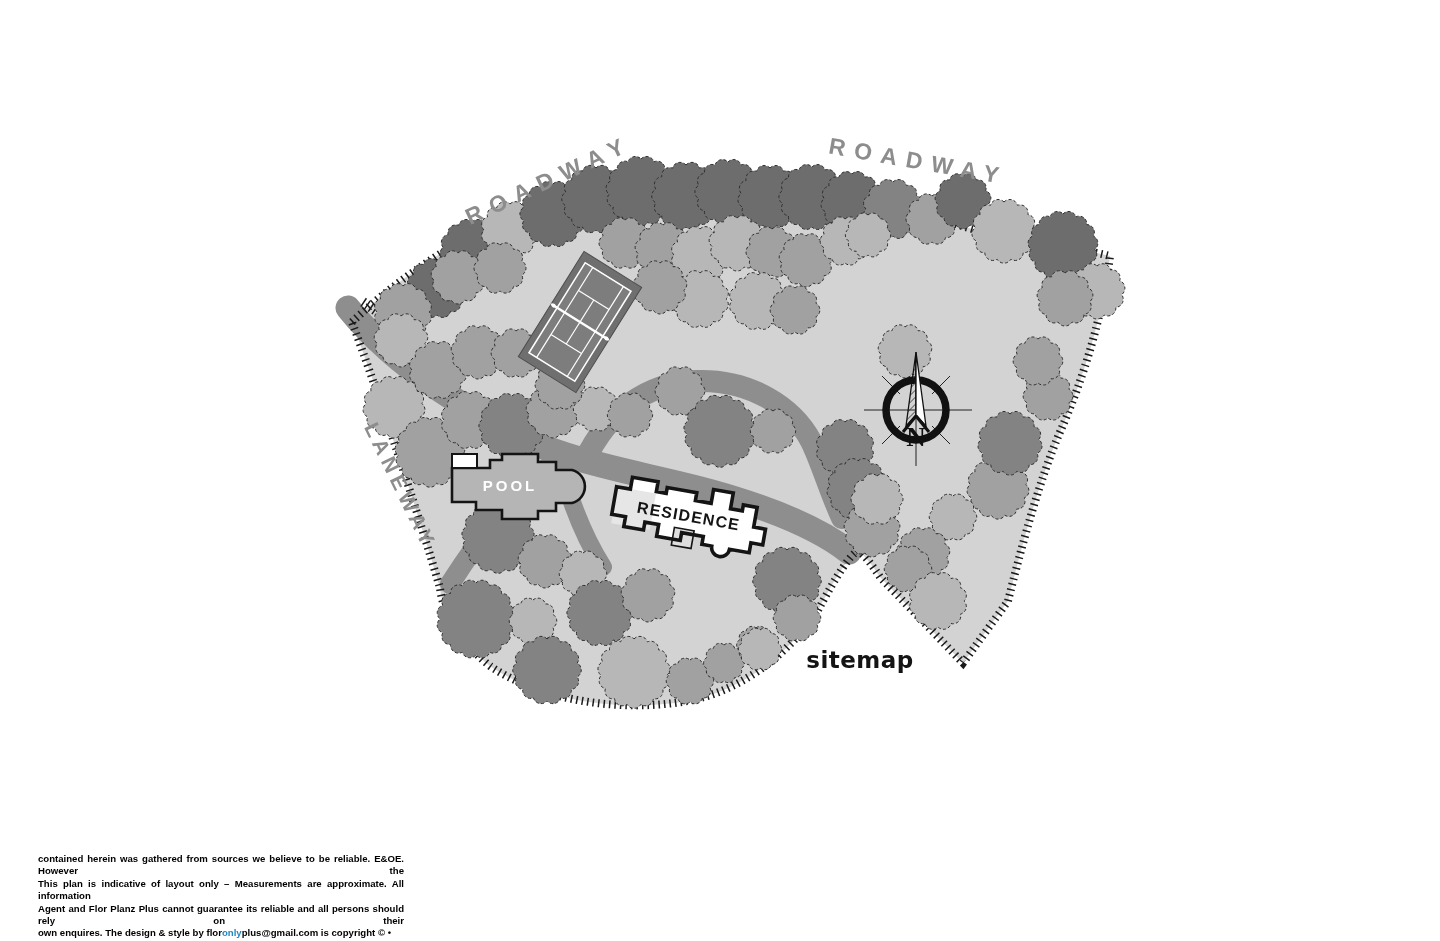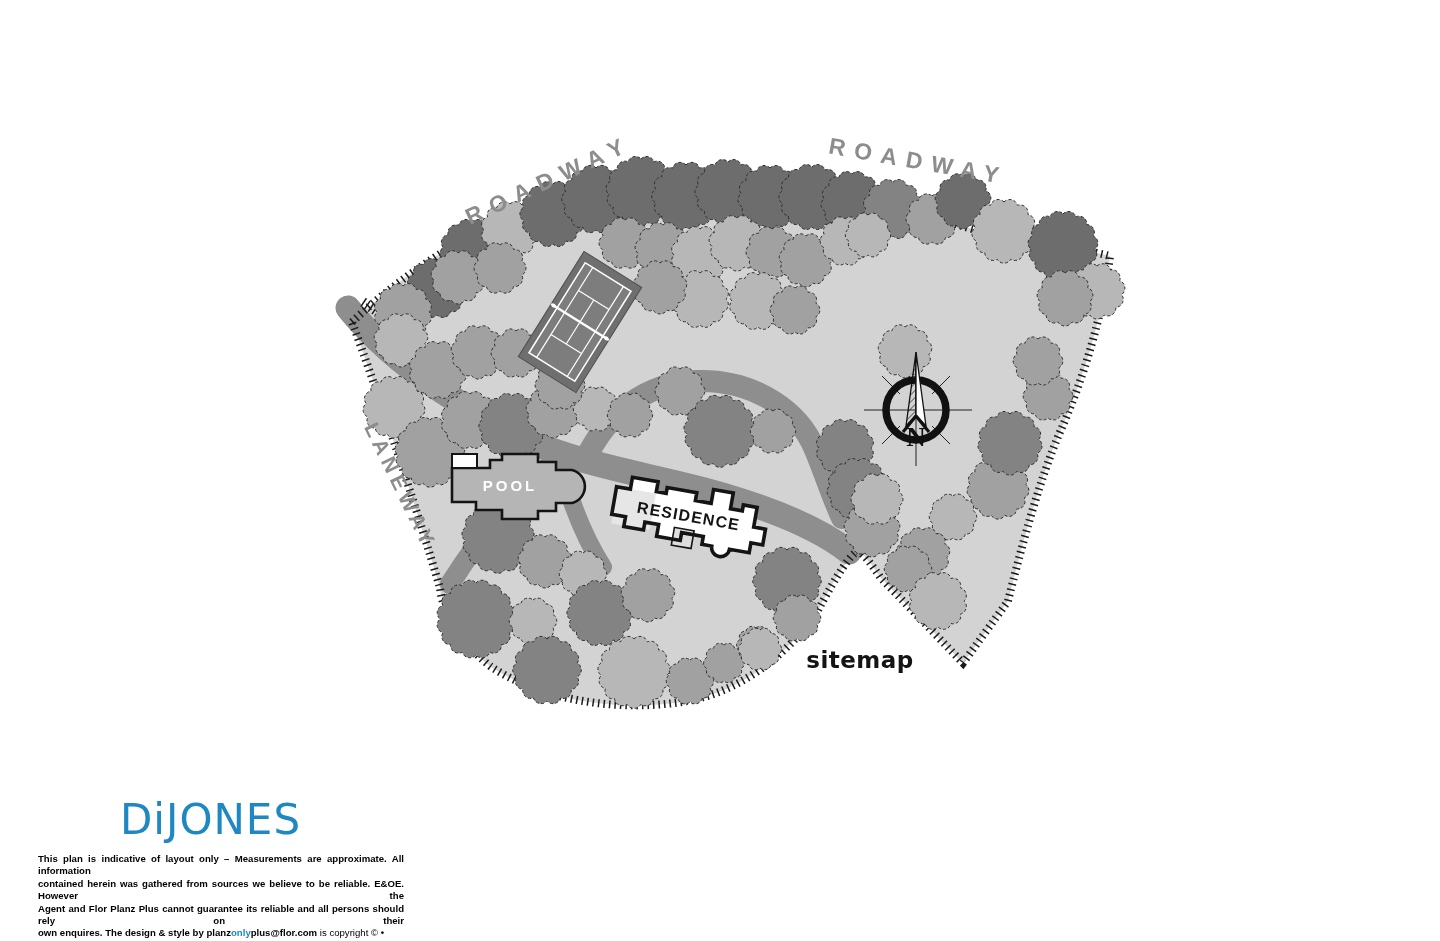--- a/index.html
+++ b/index.html
@@ -23,21 +23,21 @@
 
   
   .logo{position:absolute;left:120px;top:795px;font-family:"DejaVu Sans",sans-serif;
         font-size:42px;letter-spacing:1px;color:#1f87c2;}
   .disclaimer{position:absolute;left:38px;top:853px;width:366px;
         font-family:"Liberation Sans",sans-serif;font-size:9.6px;font-weight:bold;
         line-height:12.4px;color:#000;}
   .disclaimer .just{text-align:justify;text-align-last:justify;}
   .blue{color:#1f87c2;}
   .gray{color:#9a9a9a;}
-  .norm{font-weight:normal;}
+  .norm{font-weight:bold;}
 </style>
 </head>
 <body>
 
 <div class="canvas">
 
   <svg width="1440" height="941" viewBox="0 0 1440 941">
     <defs>
       <pattern id="hatch" width="5" height="5" patternUnits="userSpaceOnUse" patternTransform="rotate(45)">
         <line x1="0" y1="0" x2="0" y2="5" stroke="#333" stroke-width="1.4"></line>
@@ -177,22 +177,21 @@
       <line x1="0" y1="6" x2="13" y2="22" stroke="#111" stroke-width="3"></line>
       <text class="compass-n" x="0" y="36">N</text>
     </g>
 
     <text class="road-text" transform="translate(552,187) rotate(-25)">ROADWAY</text>
     <text class="road-text" transform="translate(917,169) rotate(10)">ROADWAY</text>
     <text class="laneway-text" transform="translate(394,489) rotate(64)">LANEWAY</text>
     <text class="sitemap-text" x="860" y="668">sitemap</text>
   </svg>
 
-  <div class="logo">DiJONES</div>
 
   <div class="disclaimer">
+    <div class="just">contained herein was gathered from sources we believe to be reliable. E&amp;OE. However the</div>
     <div class="just">This plan is indicative of layout only – Measurements are approximate. All information</div>
-    <div class="just">contained herein was gathered from sources we believe to be reliable. E&amp;OE. However the</div>
     <div class="just">Agent and Flor Planz Plus cannot guarantee its reliable and all persons should rely on their</div>
-    <div><span>own enquires. The design &amp; style by </span><span>planz</span><span class="blue">only</span><span>plus@flor.com</span><span class="norm"> is copyright © </span><span>•</span><span class="gray norm"> 0406 2020</span></div>
+    <div><span>own enquires. The design &amp; style by </span><span>flor</span><span class="blue">only</span><span>plus@gmail.com</span><span class="norm"> is copyright © </span><span>•</span><span class="gray norm"> 0406 2020</span></div>
   </div>
 
 </div>
 
 </body></html>

